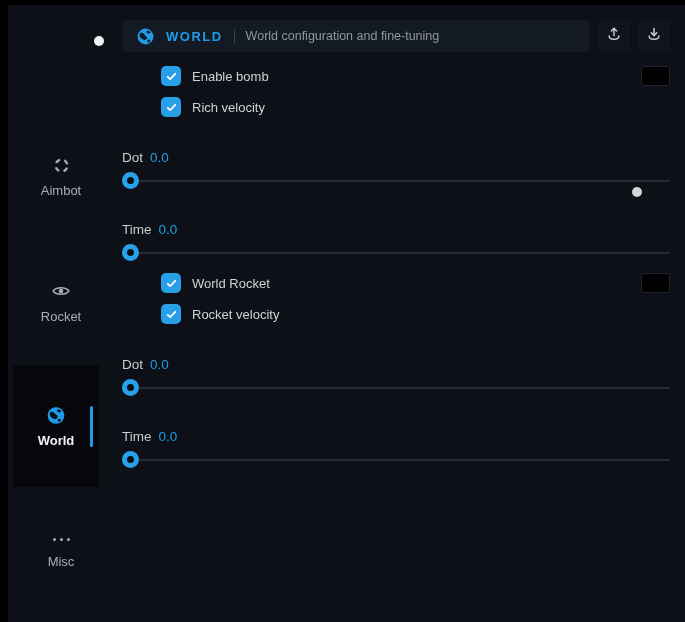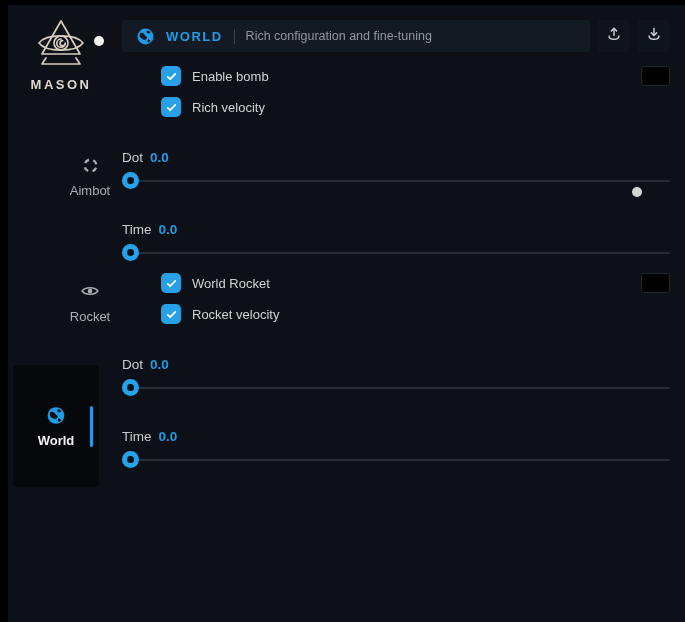--- a/index.html
+++ b/index.html
@@ -15,21 +15,21 @@
     position:absolute;left:8px;top:5px;right:0;bottom:0;
     background:#0d1117;
   }
   
   .sidebar{position:absolute;left:0;top:0;width:106px;height:100%;}
   .logo{position:absolute;top:13px;left:0;width:100%;text-align:center;}
   .brand{margin-top:3px;font-size:13px;font-weight:700;letter-spacing:2.5px;color:#ded7ca;}
   .nav-item{
     position:absolute;left:0;width:100%;
     display:flex;flex-direction:column;align-items:center;gap:8px;
-    color:#a9aeb5;font-size:13px;cursor:default;padding-left:29px;
+    color:#a9aeb5;font-size:13px;cursor:default;
   }
   .nav-icon{width:20px;height:20px;display:flex;align-items:center;justify-content:center;}
   #nav-aimbot{top:150px;}
   #nav-visuals{top:276px;}
   #nav-misc{top:527px;}
   .dots{display:flex;gap:4px;align-items:center;height:14px;}
   .dots i{width:3px;height:3px;border-radius:50%;background:#a9aeb5;}
   .world-block{
     position:absolute;left:5px;top:360px;width:86px;height:122px;
     background:#06080b;border-radius:2px;
@@ -64,21 +64,21 @@
   }
   .row-label{color:#ced3d8;font-size:13px;}
   .swatch{
     width:27px;height:18px;margin-left:auto;
     background:#000;border:1px solid #20252c;border-radius:3px;
   }
   .slider-group{margin-top:14px;}
   .rkt-gap{margin-top:12px;}
   .slider-label-row{display:flex;gap:7px;font-size:13.5px;height:17px;align-items:center;margin-top:32px;}
   .s-label{color:#c9cdd2;}
-  .s-value{color:#1e9ce9;font-weight:700;}
+  .s-value{color:#1e9ce9;font-weight:400;}
   .slider{position:relative;height:17px;margin-top:6px;}
   .track{position:absolute;left:0;right:0;top:7.5px;height:2px;background:#272c33;border-radius:1px;}
   .knob{
     position:absolute;left:0;top:0;width:17px;height:17px;border-radius:50%;
     background:#27a2ea;cursor:pointer;
   }
   .knob::after{
     content:"";position:absolute;left:5px;top:5px;width:7px;height:7px;
     border-radius:50%;background:#0c1016;
   }
@@ -87,32 +87,20 @@
   #dot1{left:86px;top:31px;width:10px;height:10px;background:#f2f2f2;}
   #dot2{left:624px;top:182px;width:10px;height:10px;background:#d5d5d5;}
 </style>
 </head>
 <body>
 
 <div class="window">
 
   <div class="sidebar">
 
-    <div class="logo">
-      <span>
-        <svg width="58" height="52" viewBox="0 0 58 52" fill="none" stroke="#d6cdbe" stroke-width="1.7" stroke-linecap="round" stroke-linejoin="round">
-          <path d="M29 3 L48 36 L10 36 Z"></path>
-          <path d="M7 25 C14 15.5, 44 15.5, 51 25 C44 34.5, 14 34.5, 7 25 Z"></path>
-          <circle cx="29" cy="25" r="7"></circle>
-          <path d="M29 21 a4.2 4.2 0 1 0 4.2 4.2 a2.6 2.6 0 1 1 -2.6 -2.6"></path>
-          <path d="M14 40 L10 46 L48 46 L44 40"></path>
-        </svg>
-      </span>
-      <div class="brand">MASON</div>
-    </div>
 
     <div class="nav-item" id="nav-aimbot">
       <span class="nav-icon">
         <svg width="19" height="19" viewBox="0 0 24 24" fill="none" stroke="#a9aeb5" stroke-width="3">
           <circle cx="12" cy="12" r="7.5" stroke-dasharray="6.1 5.7" stroke-dashoffset="9.1"></circle>
         </svg>
       </span>
       <span class="nav-label">Aimbot</span>
     </div>
 
@@ -134,37 +122,45 @@
             <path d="M5 8 c2.5-1.5 5 0 6 2 s3.5 1.5 3 3.5 -2.5 3.5-4.5 2.5 S4.5 13 4.5 11 Z" fill="#0d1117"></path>
             <path d="M14 4.5 c2 0 3.5 1 4.5 2.5 l-3 1.5 -2.5-2 Z" fill="#0d1117"></path>
             <path d="M15 16 c1.5-.5 3 .5 3 2 l-2.5 2 -1.5-2.5 Z" fill="#0d1117"></path>
           </svg>
         </span>
         <span class="nav-label">World</span>
       </div>
       <div class="active-bar"></div>
     </div>
 
+    <div class="nav-item" id="nav-misc">
+      <span class="nav-icon dots">
+          <i></i>
+          <i></i>
+          <i></i>
+        </span>
+      <span class="nav-label">Misc</span>
+    </div>
   </div>
 
   <div class="content">
 
     <div class="header-row">
       <div class="header-bar">
         <span>
           <svg width="19" height="19" viewBox="0 0 24 24" style="display:block">
             <circle cx="12" cy="12" r="10" fill="#1e9ce9"></circle>
             <path d="M5 8 c2.5-1.5 5 0 6 2 s3.5 1.5 3 3.5 -2.5 3.5-4.5 2.5 S4.5 13 4.5 11 Z" fill="#141a23"></path>
             <path d="M14 4.5 c2 0 3.5 1 4.5 2.5 l-3 1.5 -2.5-2 Z" fill="#141a23"></path>
             <path d="M15 16 c1.5-.5 3 .5 3 2 l-2.5 2 -1.5-2.5 Z" fill="#141a23"></path>
           </svg>
         </span>
         <span class="hdr-title">WORLD</span>
         <span class="hdr-divider"></span>
-        <span class="hdr-subtitle">Rich configuration and fine-tuning</span>
+        <span class="hdr-subtitle">World configuration and fine-tuning</span>
       </div>
       <div class="icon-btn">
         <span>
           <svg width="18" height="18" viewBox="0 0 24 24" fill="none" stroke="#ccd1d6" stroke-width="1.9" stroke-linecap="round" stroke-linejoin="round">
             <path d="M12 14 V4.5"></path>
             <path d="M8.5 8 L12 4.5 L15.5 8"></path>
             <path d="M5.5 14.5 c0 3 2.9 4.5 6.5 4.5 s6.5-1.5 6.5-4.5"></path>
           </svg>
         </span>
       </div>

